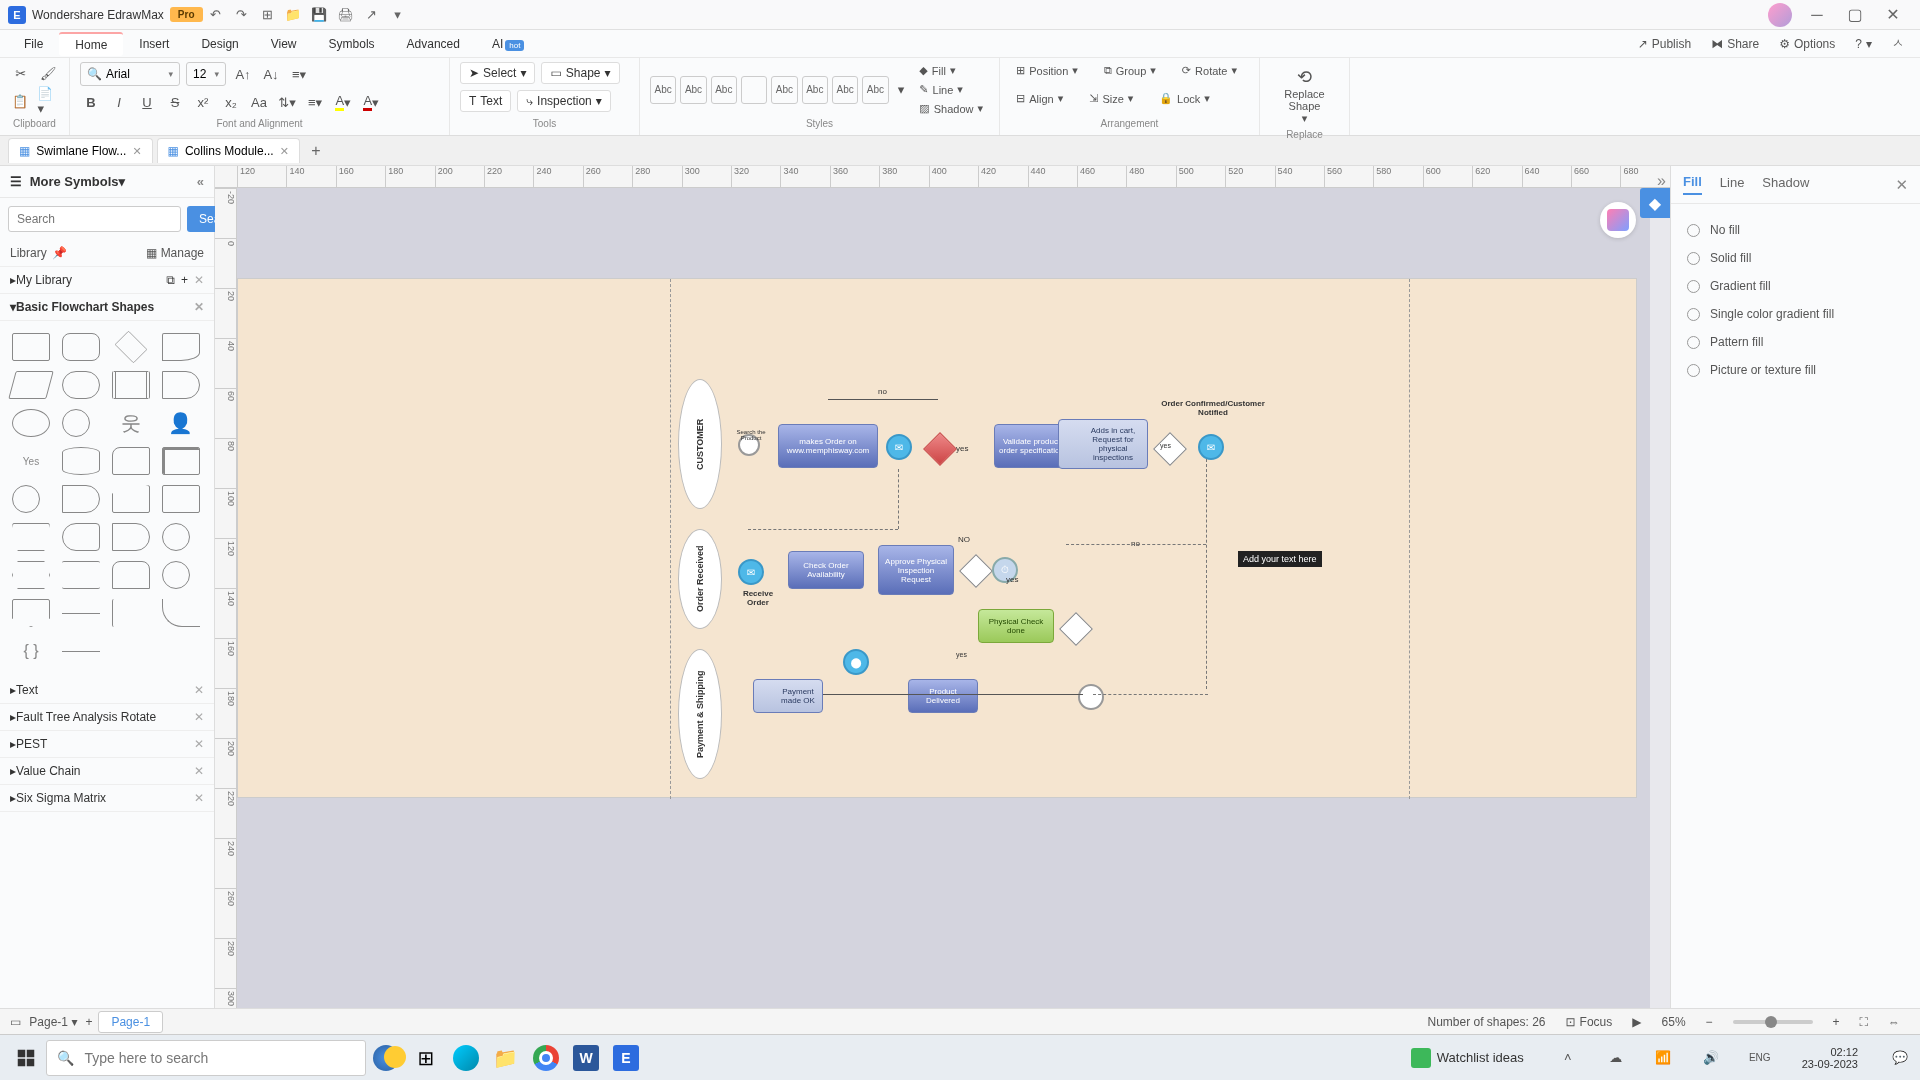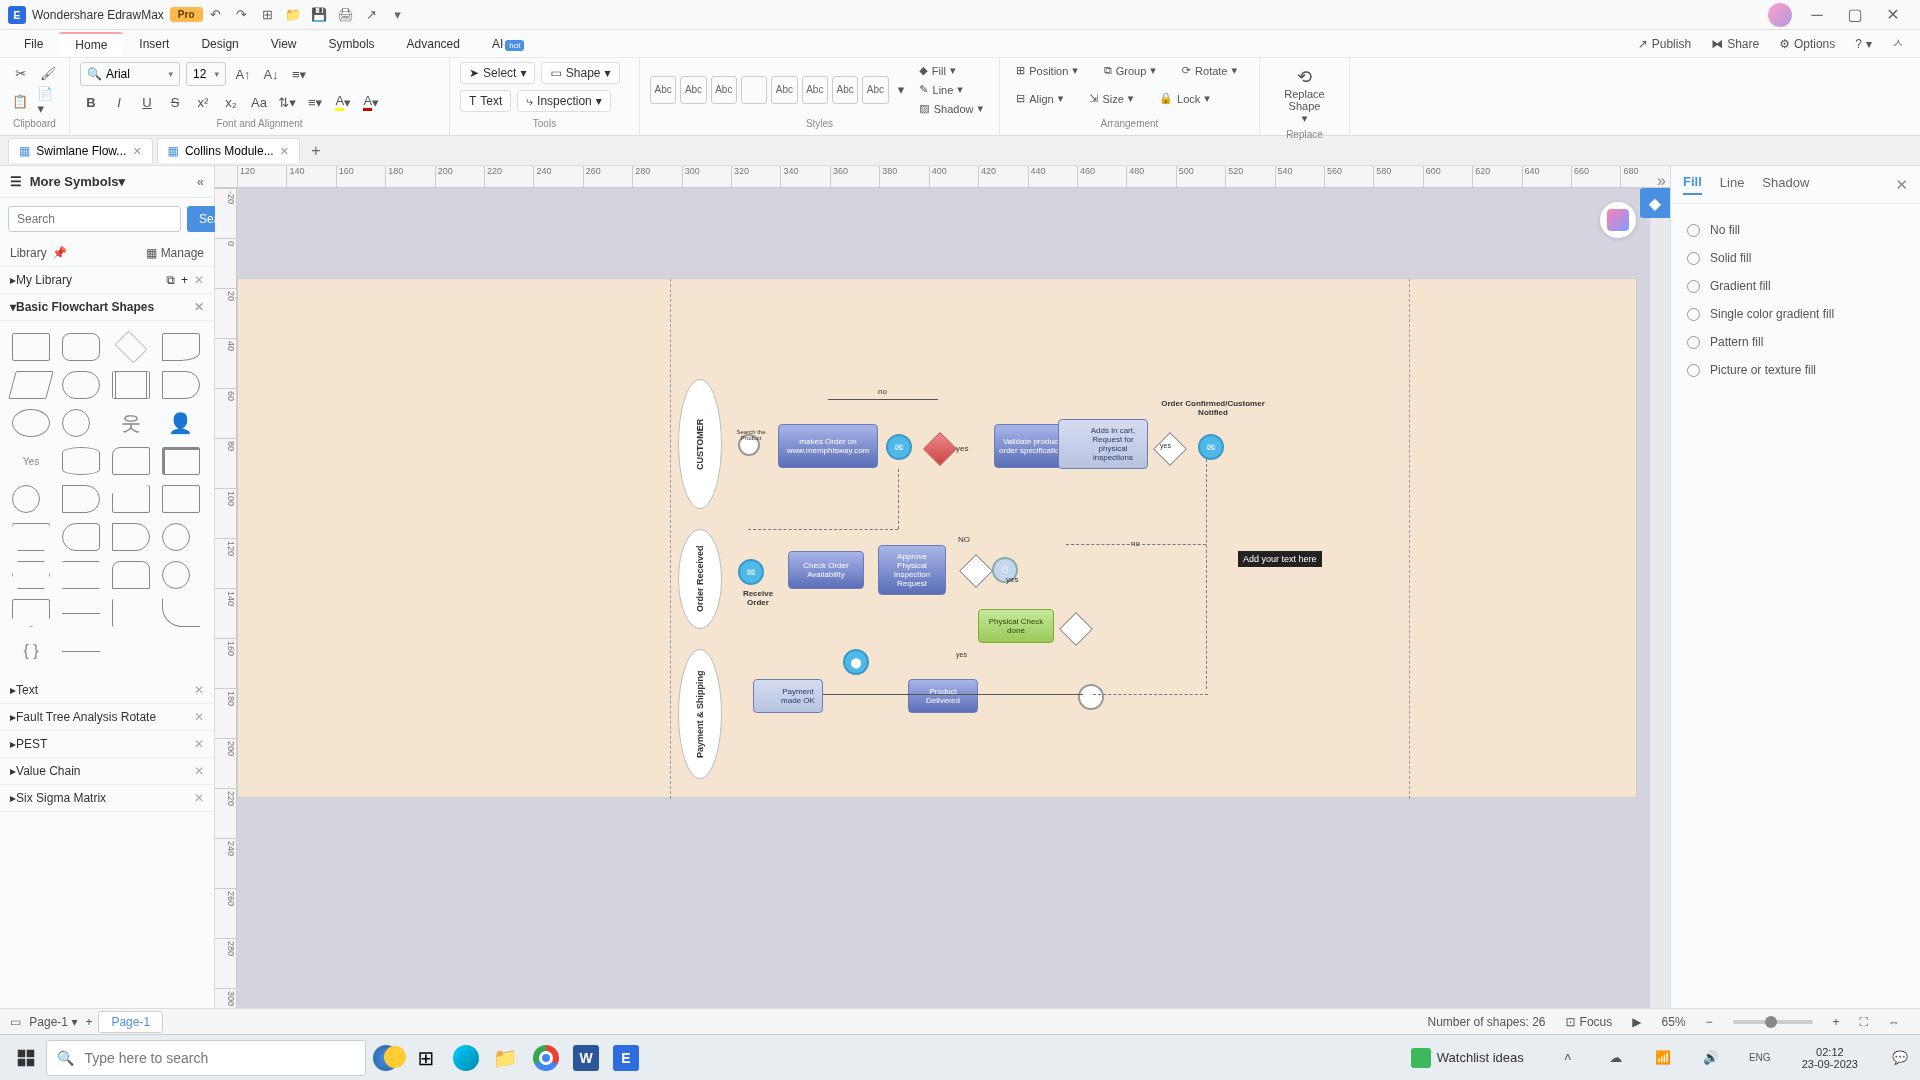--- a/index.html
+++ b/index.html
@@ -114,21 +114,21 @@
 .page-select-left { display: flex; align-items: center; gap: 8px; }
 
 
 .taskbar { position: absolute; left: 0; right: 0; bottom: 0; height: 46px; background: #e8edf2; border-top: 1px solid #ccc; display: flex; align-items: center; padding: 0 6px; }
 .taskbar .start { width: 40px; height: 40px; display: flex; align-items: center; justify-content: center; cursor: pointer; }
 .taskbar .start svg { width: 18px; height: 18px; }
 .taskbar .search-box { width: 320px; height: 36px; background: white; border: 1px solid #ccc; border-radius: 3px; display: flex; align-items: center; padding: 0 10px; gap: 10px; color: #777; font-size: 14px; }
 .taskbar .task-icon { width: 40px; height: 40px; display: flex; align-items: center; justify-content: center; cursor: pointer; font-size: 20px; }
 .taskbar .tray { margin-left: auto; display: flex; align-items: center; gap: 20px; }
 .taskbar .tray .t-icon { width: 28px; height: 40px; display: flex; align-items: center; justify-content: center; color: #555; font-size: 13px; cursor: pointer; }
-.taskbar .clock { display: flex; flex-direction: column; align-items: center; font-size: 11px; color: #333; padding: 0 8px; cursor: pointer; }
+.taskbar .clock { display: flex; flex-direction: column; align-items: flex-end; font-size: 11px; color: #333; padding: 0 8px; cursor: pointer; }
 .watchlist { display: flex; align-items: center; gap: 6px; padding: 0 10px; font-size: 13px; color: #333; cursor: pointer; }
 .watchlist .wl-icon { width: 20px; height: 20px; background: #3db85a; border-radius: 3px; }
 </style>
 </head>
 <body>
 
 <div class="titlebar">
   <div class="logo">E</div>
   <span class="app-title">Wondershare EdrawMax</span>
   <span class="pro-badge">Pro</span>
@@ -435,21 +435,21 @@
         <div class="flow-node" style="left:756px;top:145px;width:75px;height:44px">Validate product order specification</div>
         <div class="flow-node light" style="left:820px;top:140px;width:90px;height:50px">Adds in cart, Request for physical inspections</div>
         <div class="flow-diamond" style="left:920px;top:158px"></div>
         <div class="flow-label" style="left:922px;top:163px;font-size:7px">yes</div>
         <div class="flow-circle" style="left:960px;top:155px">✉</div>
         <div class="flow-label" style="left:910px;top:120px;width:130px;text-align:center;font-weight:bold">Order Confirmed/Customer Notified</div>
 
         <div class="flow-circle" style="left:500px;top:280px">✉</div>
         <div class="flow-label" style="left:495px;top:310px;width:50px;text-align:center;font-weight:bold">Receive Order</div>
         <div class="flow-node" style="left:550px;top:272px;width:76px;height:38px">Check Order Availability</div>
-        <div class="flow-node" style="left:640px;top:266px;width:68px;height:50px">Approve Physical Inspection Request</div>
+        <div class="flow-node" style="left:640px;top:266px;width:76px;height:50px">Approve Physical Inspection Request</div>
         <div class="flow-diamond" style="left:726px;top:280px"></div>
         <div class="flow-circle" style="left:754px;top:278px;background:#c5d7ec;border-color:#8aa">⏱</div>
         <div class="flow-label" style="left:720px;top:256px">NO</div>
         <div class="flow-label" style="left:768px;top:296px">yes</div>
         <div class="flow-node green" style="left:740px;top:330px;width:76px;height:34px">Physical Check done</div>
         <div class="flow-diamond" style="left:826px;top:338px"></div>
         <div class="flow-label" style="left:893px;top:260px;font-size:8px">no</div>
 
         <div class="flow-circle" style="left:605px;top:370px">⬤</div>
         <div class="flow-label" style="left:718px;top:372px;font-size:7px">yes</div>

